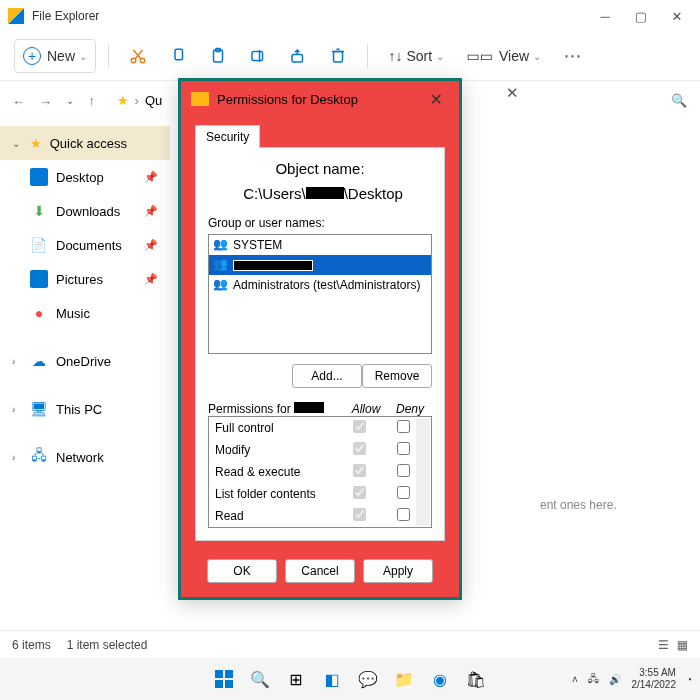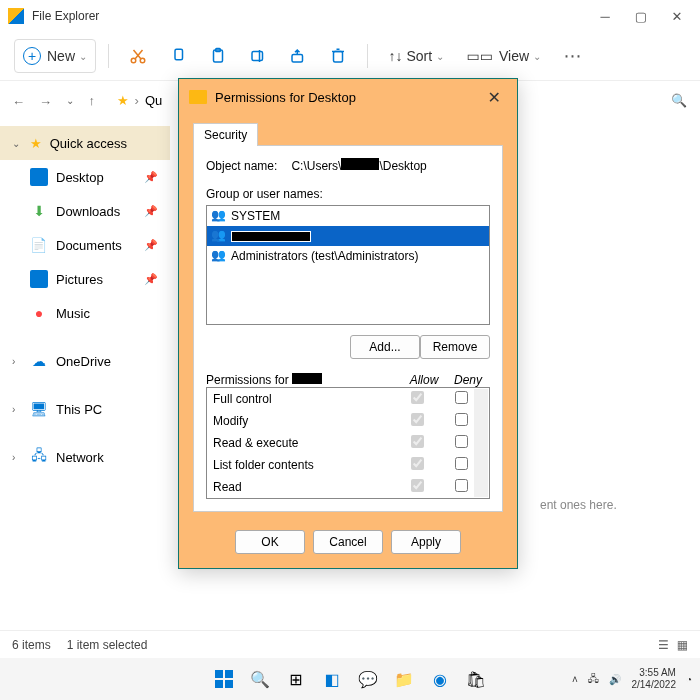--- a/index.html
+++ b/index.html
@@ -55,28 +55,28 @@
 .statusbar { position: absolute; bottom: 42px; left: 0; right: 0; height: 28px; display: flex; align-items: center; padding: 0 12px; font-size: 12px; color: #444; gap: 16px; border-top: 1px solid #eee; }
 .statusbar .viewbtns { margin-left: auto; display: flex; gap: 8px; color: #666; }
 
 
 .taskbar { position: absolute; bottom: 0; left: 0; right: 0; height: 42px; background: #f5f5f5; display: flex; align-items: center; justify-content: center; gap: 10px; }
 .tb-icon { width: 26px; height: 26px; display: flex; align-items: center; justify-content: center; font-size: 16px; }
 .tb-right { position: absolute; right: 8px; display: flex; align-items: center; gap: 10px; font-size: 10px; color: #333; }
 .tb-time { text-align: right; line-height: 1.2; }
 
 
-.dialog { position: absolute; left: 178px; top: 78px; width: 340px; background: #fdba74; border: 1px solid #0f766e; box-shadow: 0 4px 20px rgba(0,0,0,0.2); }
+.dialog { position: absolute; left: 178px; top: 78px; width: 284px; background: #ef4444; border: 3px solid #0f766e; box-shadow: 0 4px 20px rgba(0,0,0,0.2); }
 .dlg-title { height: 36px; display: flex; align-items: center; padding: 0 10px; font-size: 13px; }
 .dlg-title .folder-ico { width: 18px; height: 14px; background: #fdb813; margin-right: 8px; border-radius: 1px; }
 .dlg-close { margin-left: auto; font-size: 16px; color: #333; padding: 0 6px; }
 .dlg-body { padding: 8px 14px; }
 .tab { display: inline-block; padding: 4px 10px; border: 1px solid #ccc; border-bottom: none; background: #fff; font-size: 12px; }
 .tab-panel { border: 1px solid #ccc; padding: 12px; background: #fff; margin-top: -1px; }
-.obj-row { display: flex; align-items: center; gap: 8px; font-size: 12px; margin-bottom: 14px; }
+.obj-row { display: flex; align-items: center; gap: 8px; font-size: 15px; margin-bottom: 14px; flex-direction: column; }
 .obj-row .redact { display: inline-block; width: 38px; height: 12px; background: #000; }
 .label { font-size: 12px; margin-bottom: 4px; }
 .userlist { border: 1px solid #888; height: 120px; background: #fff; font-size: 12px; overflow: hidden; }
 .u-row { display: flex; align-items: center; padding: 2px 4px; gap: 4px; }
 .u-row.sel { background: #0a64c7; color: #fff; }
 .u-row .uico { width: 16px; height: 16px; display: inline-block; }
 .u-row .uico::before { content: "👥"; font-size: 12px; }
 .u-row .redact { display: inline-block; width: 80px; height: 11px; background: #000; }
 .u-row.sel .redact { background: #000; border: 1px solid #fff; }
 .btnrow { display: flex; justify-content: flex-end; gap: 0; margin: 10px 0; }

